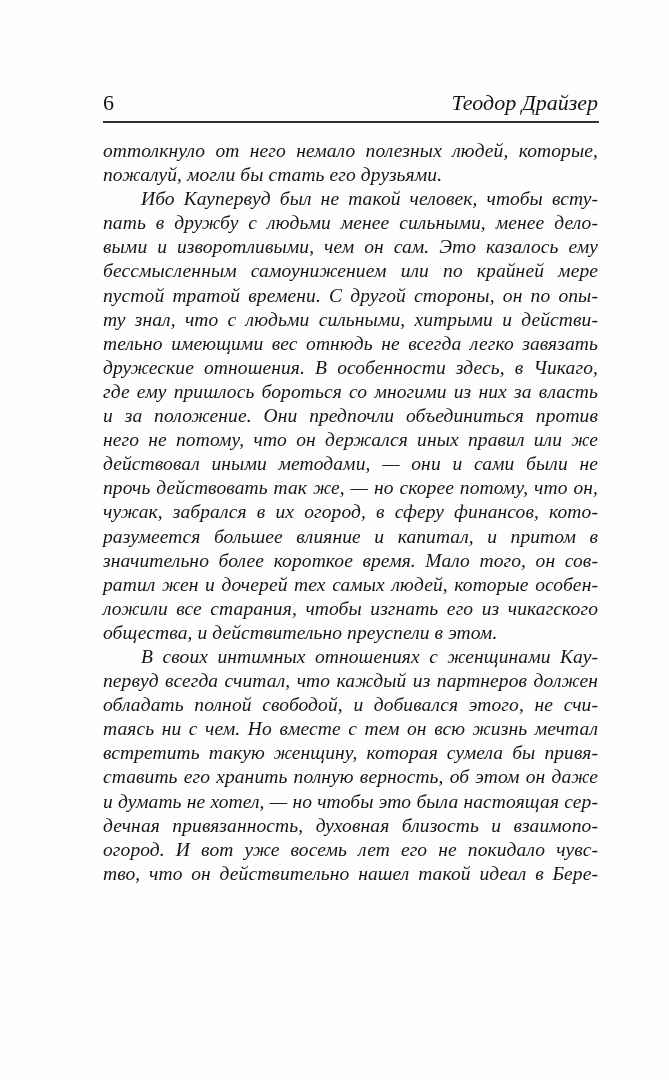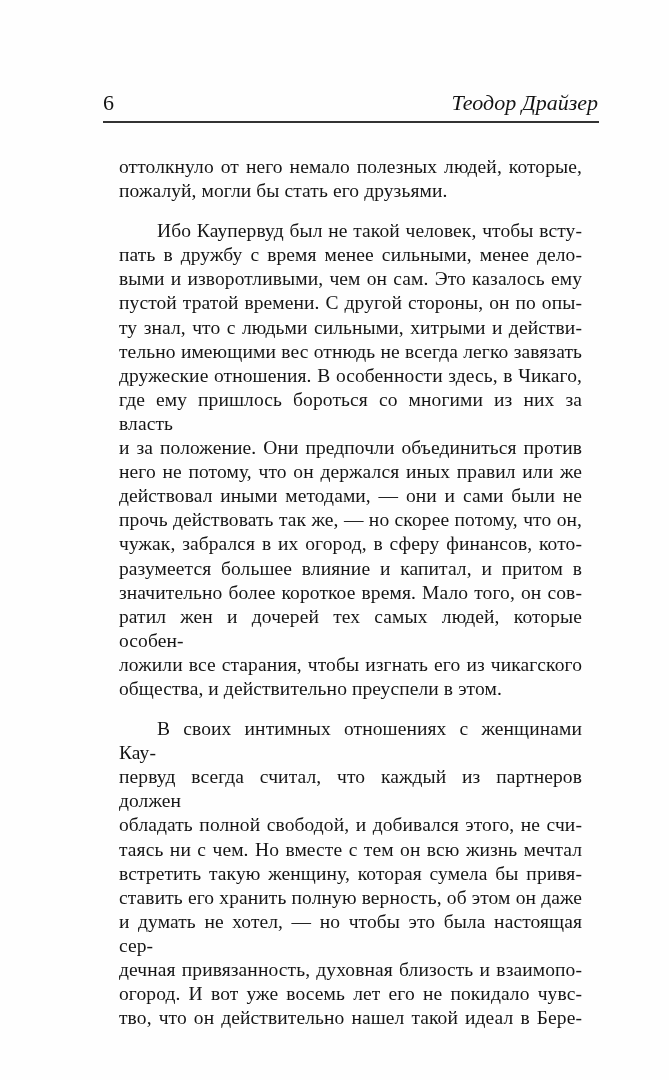--- a/index.html
+++ b/index.html
@@ -40,21 +40,21 @@
   }
   .body-text {
     position: absolute;
     left: 103px;
     top: 139px;
     width: 495px;
     font-size: 19.5px;
     line-height: 24.1px;
     letter-spacing: 0.1px;
   }
-  .paragraph { margin: 16px; }
+  .paragraph { margin: 0; font-style: italic; }
   .line {
     text-align: justify;
     text-align-last: justify;
     white-space: normal;
   }
   .line.flush-left { text-align-last: left; }
   .line.indent     { text-indent: 38px; }
 </style>
 </head>
 <body style="color: rgb(21, 21, 21);">
@@ -67,22 +67,23 @@
 
   <div class="rule" style="background: rgb(51, 51, 51);"></div>
 
   <main class="body-text">
       <div class="paragraph">
         <div class="line">оттолкнуло от него немало полезных людей, которые,</div>
         <div class="line flush-left">пожалуй, могли бы стать его друзьями.</div>
       </div>
       <div class="paragraph">
         <div class="line indent">Ибо Каупервуд был не такой человек, чтобы всту-</div>
-        <div class="line">пать в дружбу с время менее сильными, менее дело-</div>
+        <div class="line">пать в дружбу с людьми менее сильными, менее дело-</div>
         <div class="line">выми и изворотливыми, чем он сам. Это казалось ему</div>
+        <div class="line">бессмысленным самоунижением или по крайней мере</div>
         <div class="line">пустой тратой времени. С другой стороны, он по опы-</div>
         <div class="line">ту знал, что с людьми сильными, хитрыми и действи-</div>
         <div class="line">тельно имеющими вес отнюдь не всегда легко завязать</div>
         <div class="line">дружеские отношения. В особенности здесь, в Чикаго,</div>
         <div class="line">где ему пришлось бороться со многими из них за власть</div>
         <div class="line">и за положение. Они предпочли объединиться против</div>
         <div class="line">него не потому, что он держался иных правил или же</div>
         <div class="line">действовал иными методами, — они и сами были не</div>
         <div class="line">прочь действовать так же, — но скорее потому, что он,</div>
         <div class="line">чужак, забрался в их огород, в сферу финансов, кото-</div>

